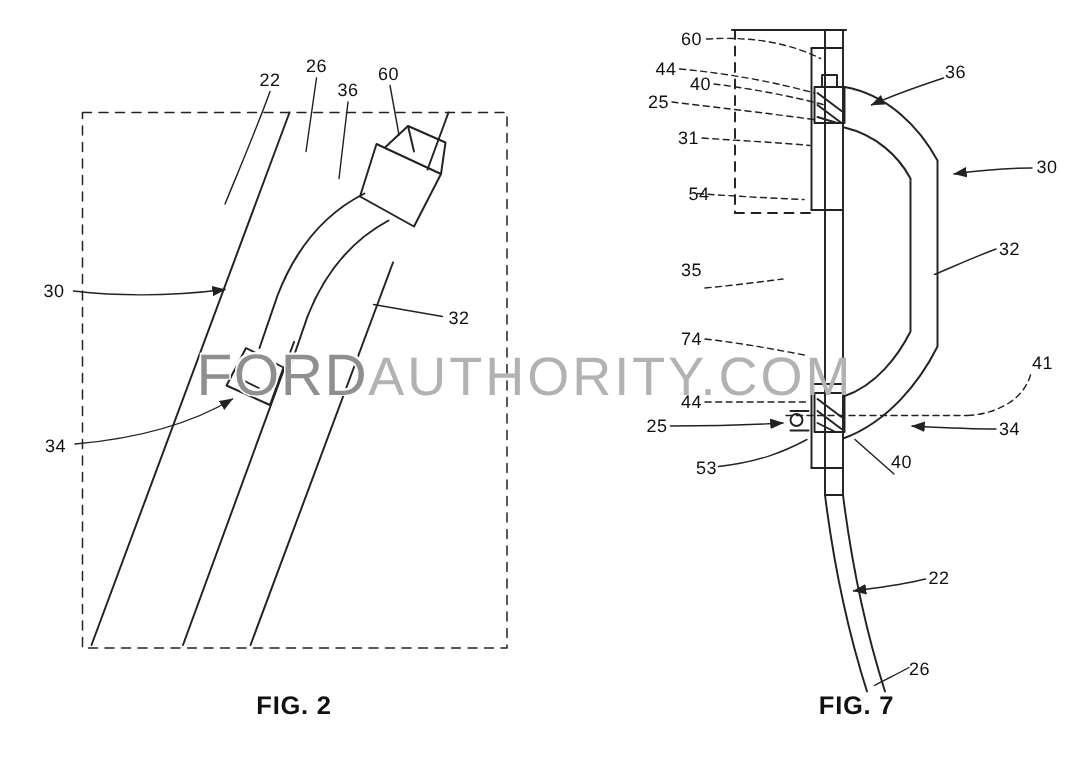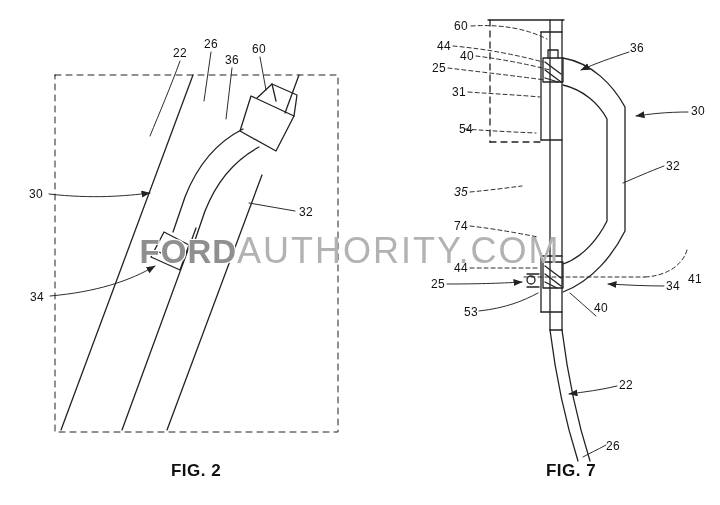--- a/index.html
+++ b/index.html
@@ -25,21 +25,21 @@
   }
   .caption{
     position:absolute;transform:translateX(-50%);
     font-size:17px;font-weight:bold;letter-spacing:0.5px;color:#111;white-space:nowrap;
   }
   .watermark{
     position:absolute;left:350px;top:251px;transform:translate(-50%,-50%);
     display:flex;align-items:baseline;white-space:nowrap;pointer-events:none;z-index:4;
   }
   .wm-brand{
-    font-size:33px;font-weight:700;color:var(--watermark_bold);letter-spacing:1px;
+    font-size:39px;font-weight:400;color:var(--watermark_bold);letter-spacing:1px;
     text-shadow:-1px -1px 0 #fff,1px -1px 0 #fff,-1px 1px 0 #fff,1px 1px 0 #fff;
     text-align:right;
   }
   .wm-site{
     font-size:36px;font-weight:400;color:var(--watermark_light);letter-spacing:2px;
   }
 </style>
 </head>
 <body>
 
@@ -156,26 +156,26 @@
 
   <span class="ref" style="left:461px;top:26px;">60</span>
   <span class="ref" style="left:444px;top:46px;">44</span>
   <span class="ref" style="left:467px;top:56px;">40</span>
   <span class="ref" style="left:439px;top:68px;">25</span>
   <span class="ref" style="left:459px;top:92px;">31</span>
   <span class="ref" style="left:456px;top:129px;margin-left:10px;">54</span>
   <span class="ref" style="left:637px;top:48px;">36</span>
   <span class="ref" style="left:698px;top:111px;">30</span>
   <span class="ref" style="left:673px;top:166px;">32</span>
-  <span class="ref" style="left:461px;top:192px;font-style:italic;">35</span>
+  <span class="ref" style="left:461px;top:180px;">35</span>
   <span class="ref" style="left:461px;top:226px;">74</span>
   <span class="ref" style="left:461px;top:268px;">44</span>
   <span class="ref" style="left:438px;top:284px;">25</span>
   <span class="ref" style="left:471px;top:312px;">53</span>
-  <span class="ref" style="left:695px;top:242px;margin-top:37px;">41</span>
+  <span class="ref" style="left:695px;top:242px;">41</span>
   <span class="ref" style="left:673px;top:286px;">34</span>
   <span class="ref" style="left:601px;top:308px;">40</span>
   <span class="ref" style="left:626px;top:385px;">22</span>
   <span class="ref" style="left:613px;top:446px;">26</span>
 
   <div class="caption" style="left:196px;top:461px;">FIG. 2</div>
   <div class="caption" style="left:571px;top:461px;">FIG. 7</div>
 
 </div>
 

